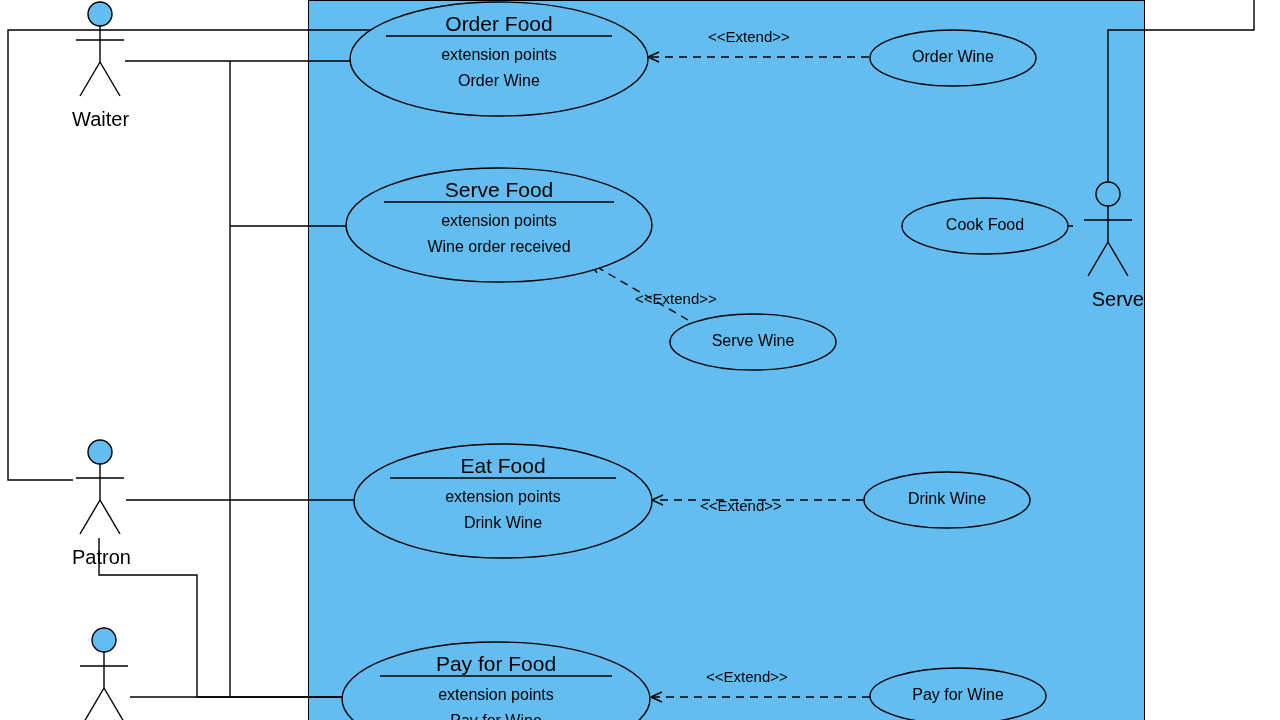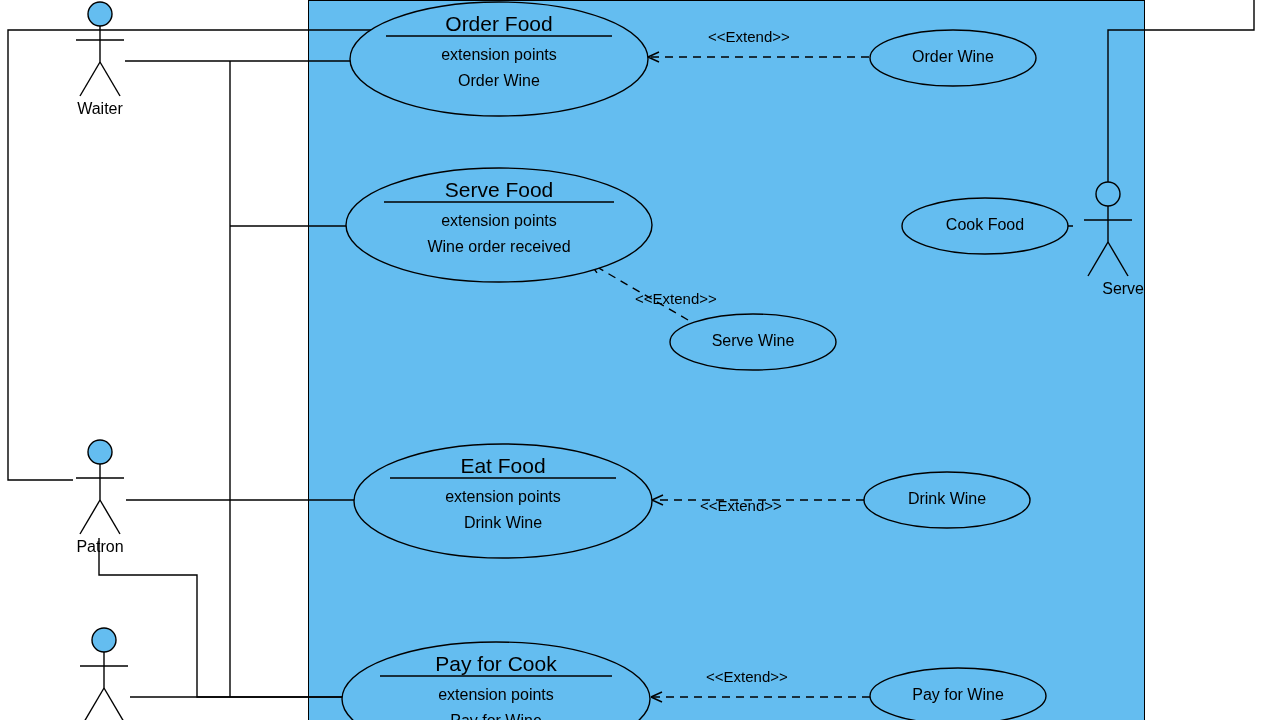--- a/index.html
+++ b/index.html
@@ -1,21 +1,21 @@
 <!DOCTYPE html>
 <html><head>
 <meta charset="utf-8">
 <style>
   html,body{margin:0;padding:0;width:1280px;height:720px;background:#fff;font-family:Arial,Helvetica,sans-serif;color:#000;overflow:hidden}
   .canvas{position:relative;width:1280px;height:720px}
   .system-box{position:absolute;background:#64bdf0;border:1px solid #000}
   
   .actor{position:absolute;text-align:center}
   .actor svg{display:block;margin:0 auto}
-  .actor .label{font-size:16px;margin-top:0}
+  .actor .label{font-size:20px;margin-top:8px}
   
   .uc{position:absolute}
   .uc svg{position:absolute;left:0;top:0}
   .uc .title{position:absolute;left:0;width:100%;text-align:center;font-size:21px}
   .uc .extlabel{position:absolute;left:0;width:100%;text-align:center;font-size:16px;font-weight:normal}
   .uc .extname{position:absolute;left:0;width:100%;text-align:center;font-size:16px}
   
   .uc-simple{position:absolute;text-align:center}
   .uc-simple svg{position:absolute;left:0;top:0}
   .uc-simple .title{position:absolute;left:0;width:100%;text-align:center;font-size:16px}
@@ -140,21 +140,21 @@
     <div class="title" style="top:12px">Eat Food</div>
     <div class="extlabel" style="top:46px">extension points</div>
     <div class="extname" style="top:72px">Drink Wine</div>
   </div>
 
   <div class="uc" style="left:340px;top:640px;width:312px;height:118px">
     <svg width="312" height="118">
         <ellipse cx="156" cy="59" rx="154" ry="57" fill="#64bdf0" stroke="#000" stroke-width="1.4"></ellipse>
         <line x1="40" y1="36" x2="272" y2="36" stroke="#000" stroke-width="1.4"></line>
       </svg>
-    <div class="title" style="top:12px">Pay for Cook</div>
+    <div class="title" style="top:12px">Pay for Food</div>
     <div class="extlabel" style="top:46px">extension points</div>
     <div class="extname" style="top:72px">Pay for Wine</div>
   </div>
 
   <div class="uc-simple" style="left:868px;top:28px;width:170px;height:60px">
     <svg width="170" height="60">
         <ellipse cx="85" cy="30" rx="83" ry="28" fill="#64bdf0" stroke="#000" stroke-width="1.4"></ellipse>
       </svg>
     <div class="title" style="top:20px">Order Wine</div>
   </div>

